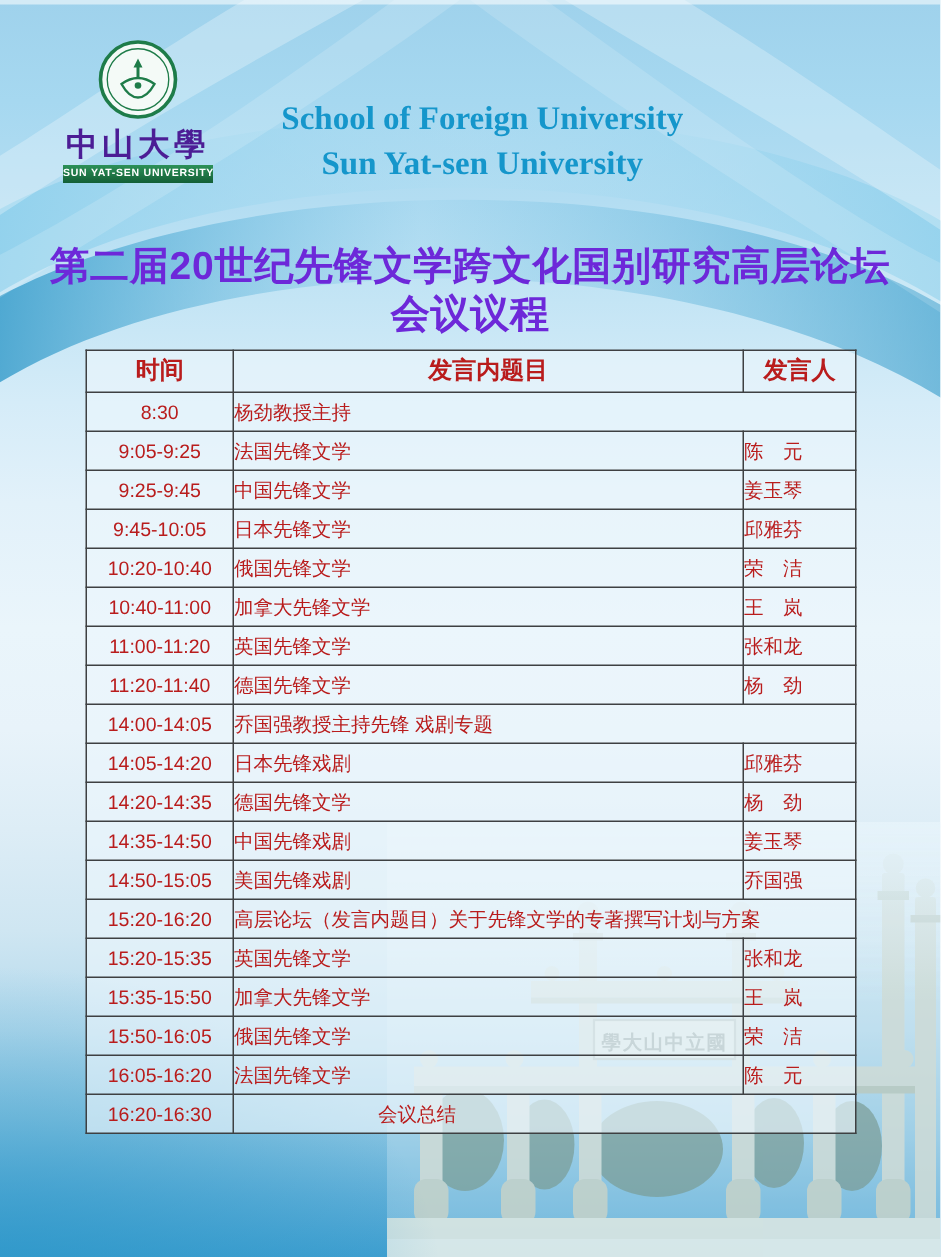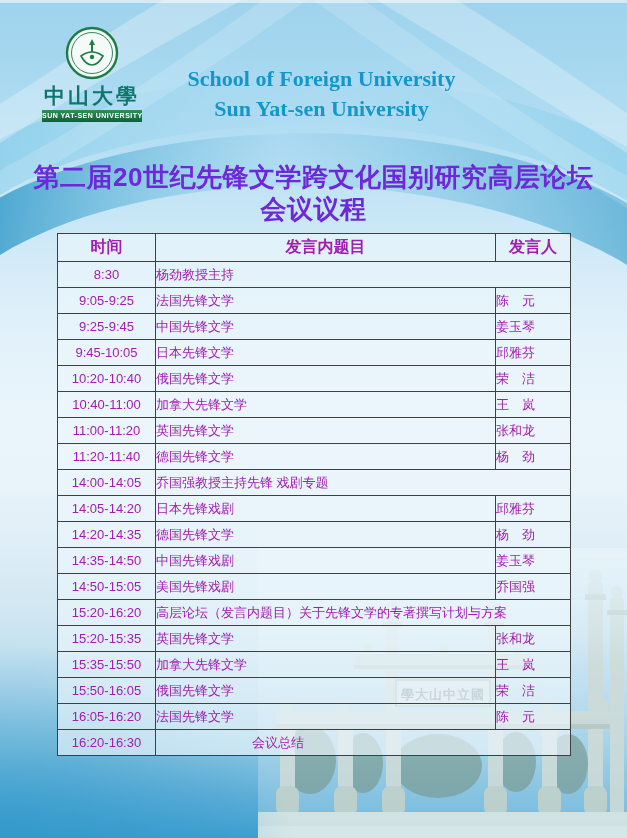--- a/index.html
+++ b/index.html
@@ -19,21 +19,21 @@
   .gate{position:absolute;left:258px;top:548px;z-index:2;opacity:.92;}
   .bottom-glow{
     position:absolute;inset:0;z-index:3;pointer-events:none;
     background:radial-gradient(420px 300px at 0% 102%, rgba(42,150,200,.72), rgba(42,150,200,0) 70%);
   }
   
   .logo{position:absolute;left:40px;top:26px;width:104px;text-align:center;z-index:4;}
   .seal{display:block;margin:0 auto 4px auto;}
   .logo-cn{
     font-family:"Liberation Serif",serif;font-weight:bold;
-    font-size:21px;line-height:24px;color:#0f766e;letter-spacing:3px;white-space:nowrap;
+    font-size:21px;line-height:24px;color:#4c1d95;letter-spacing:3px;white-space:nowrap;
   }
   .logo-banner{
     margin:2px auto 0 auto;width:100px;height:12px;line-height:12px;
     background:linear-gradient(180deg,#2c9158,#135f36);
     color:#ffffff;font-size:7px;font-weight:bold;letter-spacing:.5px;white-space:nowrap;
   }
   .school-en{
     position:absolute;left:0;right:0;top:64px;z-index:4;
     text-align:center;padding-left:16px;
     font-family:"Liberation Serif",serif;font-weight:bold;
@@ -44,21 +44,21 @@
     position:absolute;left:0;right:0;top:161px;z-index:4;
     text-align:center;color:#6d28d9;font-weight:800;
     font-size:26px;line-height:32px;letter-spacing:0.5px;
   }
   
   table.agenda{
     position:absolute;left:57px;top:233px;width:513px;z-index:4;
     border-collapse:collapse;table-layout:fixed;
   }
   table.agenda th,table.agenda td{
-    border:1px solid #3e4042;color:#a21caf;
+    border:1px solid #3e4042;color:#b91c1c;
     background:rgba(235,246,252,.66);
     overflow:hidden;white-space:nowrap;
   }
   table.agenda th{height:27px;font-size:16px;font-weight:bold;text-align:center;padding:0;}
   table.agenda td{height:25px;font-size:13px;font-weight:normal;padding:0;}
   td.c-time{text-align:center;}
   td.c-title{text-align:left;padding-left:8px;}
   td.c-title.indent{padding-left:96px;}
   td.c-speaker{text-align:left;}
 </style>

